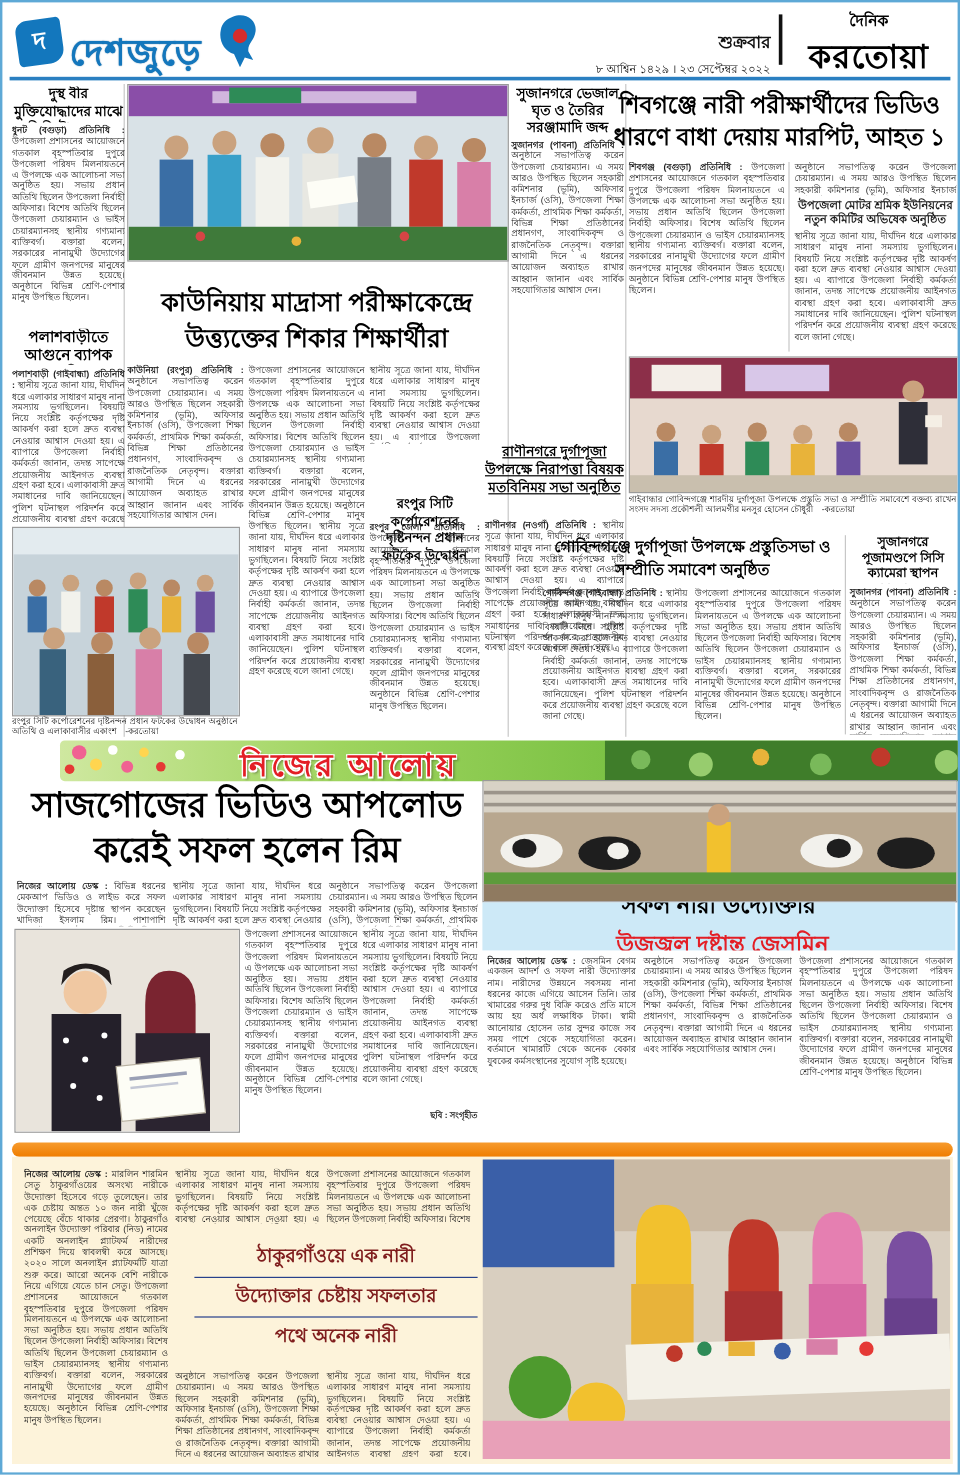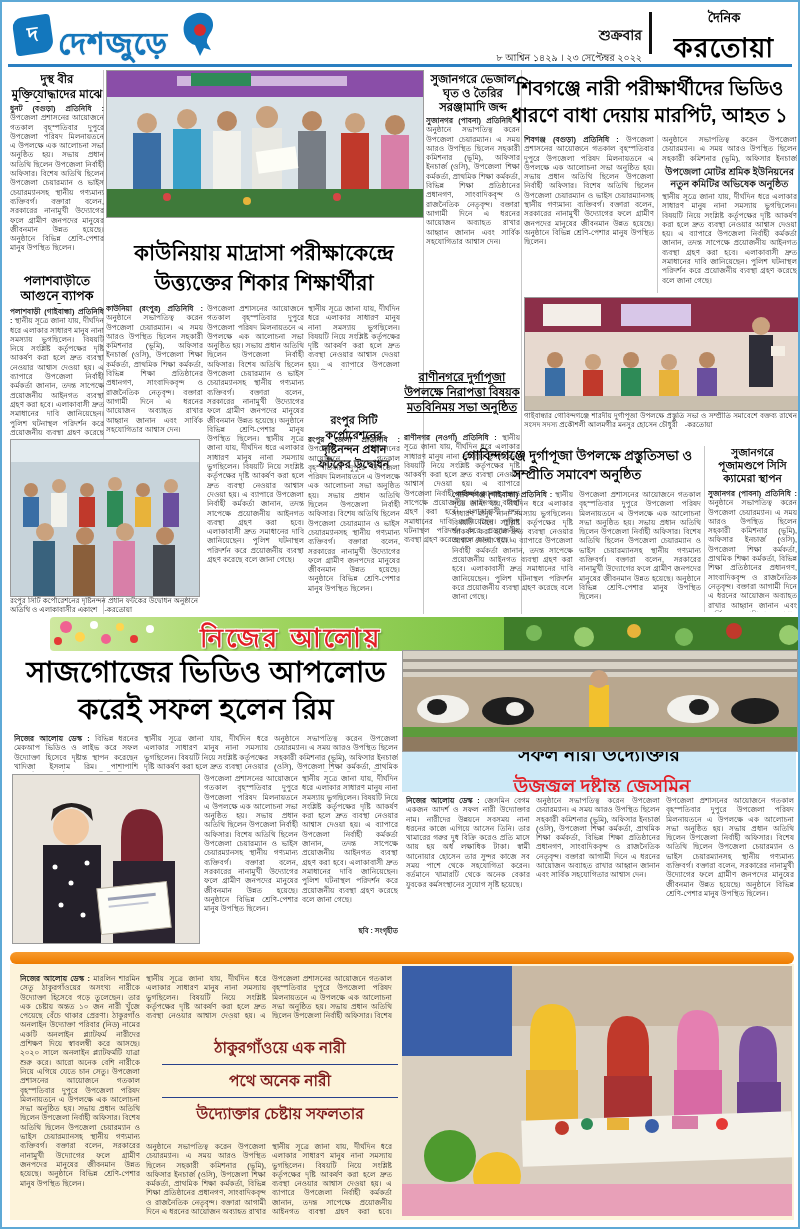--- a/index.html
+++ b/index.html
@@ -327,22 +327,22 @@
     <span>মারলিন শারমিন সেতু ঠাকুরগাঁওয়ের অসংখ্য নারীকে উদ্যোক্তা হিসেবে গড়ে তুলেছেন। তার এক চেষ্টায় অন্তত ১০ জন নারী খুঁজে পেয়েছে বেঁচে থাকার প্রেরণা। ঠাকুরগাঁও অনলাইন উদ্যোক্তা পরিবার (নিড) নামের একটি অনলাইন প্ল্যাটফর্ম নারীদের প্রশিক্ষণ দিয়ে স্বাবলম্বী করে আসছে। ২০২০ সালে অনলাইন প্ল্যাটফর্মটি যাত্রা শুরু করে। আরো অনেক বেশি নারীকে নিয়ে এগিয়ে যেতে চান সেতু।</span>
     <span>উপজেলা প্রশাসনের আয়োজনে গতকাল বৃহস্পতিবার দুপুরে উপজেলা পরিষদ মিলনায়তনে এ উপলক্ষে এক আলোচনা সভা অনুষ্ঠিত হয়। সভায় প্রধান অতিথি ছিলেন উপজেলা নির্বাহী অফিসার। বিশেষ অতিথি ছিলেন উপজেলা চেয়ারম্যান ও ভাইস চেয়ারম্যানসহ স্থানীয় গণ্যমান্য ব্যক্তিবর্গ। বক্তারা বলেন, সরকারের নানামুখী উদ্যোগের ফলে গ্রামীণ জনপদের মানুষের জীবনমান উন্নত হয়েছে। অনুষ্ঠানে বিভিন্ন শ্রেণি-পেশার মানুষ উপস্থিত ছিলেন।</span>
   </div>
   <div class="t" style="left:144px;top:972px;width:120px;height:46px;">স্থানীয় সূত্রে জানা যায়, দীর্ঘদিন ধরে এলাকার সাধারণ মানুষ নানা সমস্যায় ভুগছিলেন। বিষয়টি নিয়ে সংশ্লিষ্ট কর্তৃপক্ষের দৃষ্টি আকর্ষণ করা হলে দ্রুত ব্যবস্থা নেওয়ার আশ্বাস দেওয়া হয়। এ ব্যাপারে উপজেলা নির্বাহী কর্মকর্তা জানান, তদন্ত সাপেক্ষে প্রয়োজনীয় আইনগত ব্যবস্থা গ্রহণ করা হবে। এলাকাবাসী দ্রুত সমাধানের দাবি জানিয়েছেন। পুলিশ ঘটনাস্থল পরিদর্শন করে প্রয়োজনীয় ব্যবস্থা গ্রহণ করেছে বলে জানা গেছে।</div>
   <div class="t" style="left:144px;top:1140px;width:120px;height:72px;">অনুষ্ঠানে সভাপতিত্ব করেন উপজেলা চেয়ারম্যান। এ সময় আরও উপস্থিত ছিলেন সহকারী কমিশনার (ভূমি), অফিসার ইনচার্জ (ওসি), উপজেলা শিক্ষা কর্মকর্তা, প্রাথমিক শিক্ষা কর্মকর্তা, বিভিন্ন শিক্ষা প্রতিষ্ঠানের প্রধানগণ, সাংবাদিকবৃন্দ ও রাজনৈতিক নেতৃবৃন্দ। বক্তারা আগামী দিনে এ ধরনের আয়োজন অব্যাহত রাখার আহ্বান জানান এবং সার্বিক সহযোগিতার আশ্বাস দেন।</div>
   <div class="t" style="left:270px;top:972px;width:120px;height:46px;">উপজেলা প্রশাসনের আয়োজনে গতকাল বৃহস্পতিবার দুপুরে উপজেলা পরিষদ মিলনায়তনে এ উপলক্ষে এক আলোচনা সভা অনুষ্ঠিত হয়। সভায় প্রধান অতিথি ছিলেন উপজেলা নির্বাহী অফিসার। বিশেষ অতিথি ছিলেন উপজেলা চেয়ারম্যান ও ভাইস চেয়ারম্যানসহ স্থানীয় গণ্যমান্য ব্যক্তিবর্গ। বক্তারা বলেন, সরকারের নানামুখী উদ্যোগের ফলে গ্রামীণ জনপদের মানুষের জীবনমান উন্নত হয়েছে। অনুষ্ঠানে বিভিন্ন শ্রেণি-পেশার মানুষ উপস্থিত ছিলেন।</div>
   <div class="t" style="left:270px;top:1140px;width:120px;height:72px;">স্থানীয় সূত্রে জানা যায়, দীর্ঘদিন ধরে এলাকার সাধারণ মানুষ নানা সমস্যায় ভুগছিলেন। বিষয়টি নিয়ে সংশ্লিষ্ট কর্তৃপক্ষের দৃষ্টি আকর্ষণ করা হলে দ্রুত ব্যবস্থা নেওয়ার আশ্বাস দেওয়া হয়। এ ব্যাপারে উপজেলা নির্বাহী কর্মকর্তা জানান, তদন্ত সাপেক্ষে প্রয়োজনীয় আইনগত ব্যবস্থা গ্রহণ করা হবে। এলাকাবাসী দ্রুত সমাধানের দাবি জানিয়েছেন। পুলিশ ঘটনাস্থল পরিদর্শন করে প্রয়োজনীয় ব্যবস্থা গ্রহণ করেছে বলে জানা গেছে।</div>
 
   <div class="tg-box">
     <div class="ln">ঠাকুরগাঁওয়ে এক নারী</div>
+    <div class="ln">উদ্যোক্তার চেষ্টায় সফলতার</div>
     <div class="ln">পথে অনেক নারী</div>
-    <div class="ln">উদ্যোক্তার চেষ্টায় সফলতার</div>
   </div>
 
   <div class="ph" style="left:400px;top:964px;width:390px;height:250px;border:none;">
     <svg viewBox="0 0 390 250" preserveAspectRatio="none">
       <rect width="390" height="250" fill="#d9cfc0"></rect>
       <rect x="0" y="0" width="110" height="90" fill="#3a5fa8"></rect>
       <rect x="110" y="0" width="280" height="60" fill="#c9b9a4"></rect>
       <circle cx="150" cy="66" r="17" fill="#edbf98"></circle>
       <path d="M128 70 Q128 38 150 38 Q174 38 174 70 L174 108 L128 108 Z" fill="#f2c12e"></path>
       <rect x="124" y="104" width="52" height="80" fill="#e8b33a"></rect>

